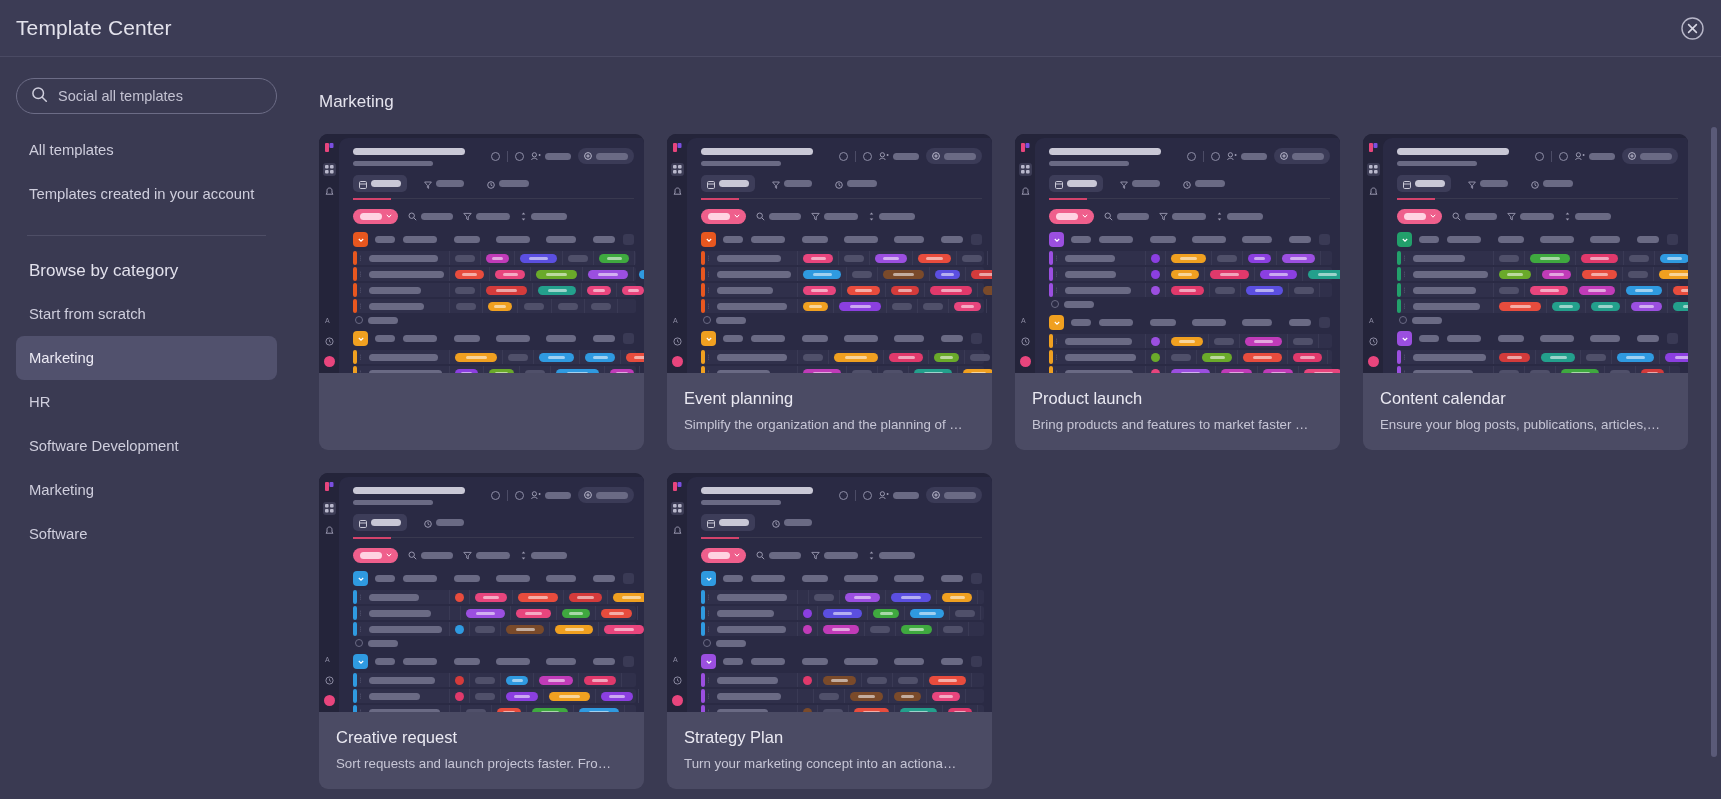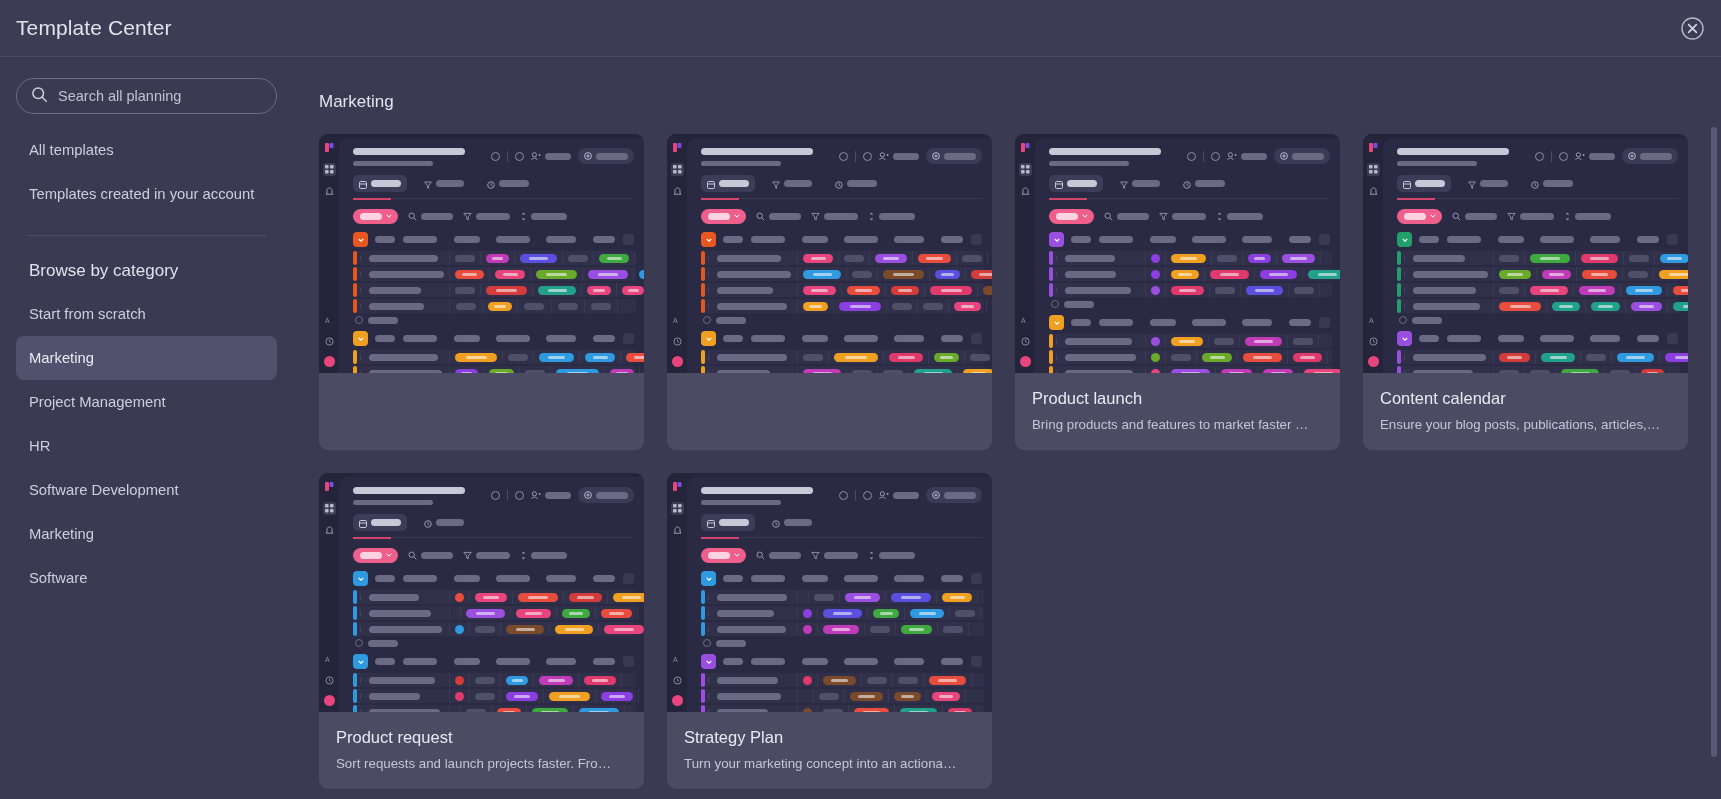--- a/index.html
+++ b/index.html
@@ -250,21 +250,21 @@
 
 <div class="sidebar">
 
   <div class="search-box">
     <span class="search-icon">
       <svg width="17" height="17" viewBox="0 0 17 17">
         <circle cx="7.2" cy="7.2" r="5.3" fill="none" stroke="#cfced e" stroke-width="1.5" style="stroke:#cfcedd"></circle>
         <line x1="11.2" y1="11.2" x2="15.3" y2="15.3" stroke="#cfcedd" stroke-width="1.5" stroke-linecap="round"></line>
       </svg>
     </span>
-    <span class="search-ph">Search all planning</span>
+    <span class="search-ph">Social all templates</span>
   </div>
 
   <div class="nav-list" style="margin-top:14px">
     <div class="nav-item">
       <span>All templates</span>
     </div>
     <div class="nav-item">
       <span>Templates created in your account</span>
     </div>
   </div>
@@ -272,23 +272,20 @@
   <div class="divider"></div>
 
   <div class="section-title">Browse by category</div>
 
   <div class="nav-list">
     <div class="nav-item">
       <span>Start from scratch</span>
     </div>
     <div class="nav-item active">
       <span>Marketing</span>
-    </div>
-    <div class="nav-item">
-      <span>Project Management</span>
     </div>
     <div class="nav-item">
       <span>HR</span>
     </div>
     <div class="nav-item">
       <span>Software Development</span>
     </div>
     <div class="nav-item">
       <span>Marketing</span>
     </div>
@@ -960,20 +957,24 @@
                 <div class="cell" style="flex: 1 1 0%; justify-content: center;">
                   <div class="tag" style="background: rgb(240, 160, 32); width: 31px;">
                     <div style="width: 15.5px; height: 3px; border-radius: 2px; background: rgba(255, 255, 255, 0.55);"></div>
                   </div>
                 </div>
                 <div style="width: 18px; flex: 0 0 auto;"></div>
               </div>
             </div>
           </div>
         </div>
+      <div class="card-body">
+        <div class="card-title">Event planning</div>
+        <div class="card-desc">Simplify the organization and the planning of …</div>
+      </div>
     </div>
 
     <div class="card">
       <div class="card-thumb">
           <div class="mock" id="mock2">
             <div class="mock-rail">
               <div class="rail-ic logo">
                 <svg width="11" height="11" viewBox="0 0 11 11">
                   <rect x="1" y="1" width="4" height="9" rx="1" fill="#e8457d"></rect>
                   <rect x="5.5" y="1" width="4" height="5" rx="1" fill="#7a4fe0"></rect>
@@ -1955,21 +1956,21 @@
                   <div class="tag" style="background: rgb(47, 154, 224); width: 40px;">
                     <div style="width: 20px; height: 3px; border-radius: 2px; background: rgba(255, 255, 255, 0.55);"></div>
                   </div>
                 </div>
                 <div style="width: 18px; flex: 0 0 auto;"></div>
               </div>
             </div>
           </div>
         </div>
       <div class="card-body">
-        <div class="card-title">Product request</div>
+        <div class="card-title">Creative request</div>
         <div class="card-desc">Sort requests and launch projects faster. Fro…</div>
       </div>
     </div>
 
     <div class="card">
       <div class="card-thumb">
           <div class="mock" id="mock5">
             <div class="mock-rail">
               <div class="rail-ic logo">
                 <svg width="11" height="11" viewBox="0 0 11 11">

